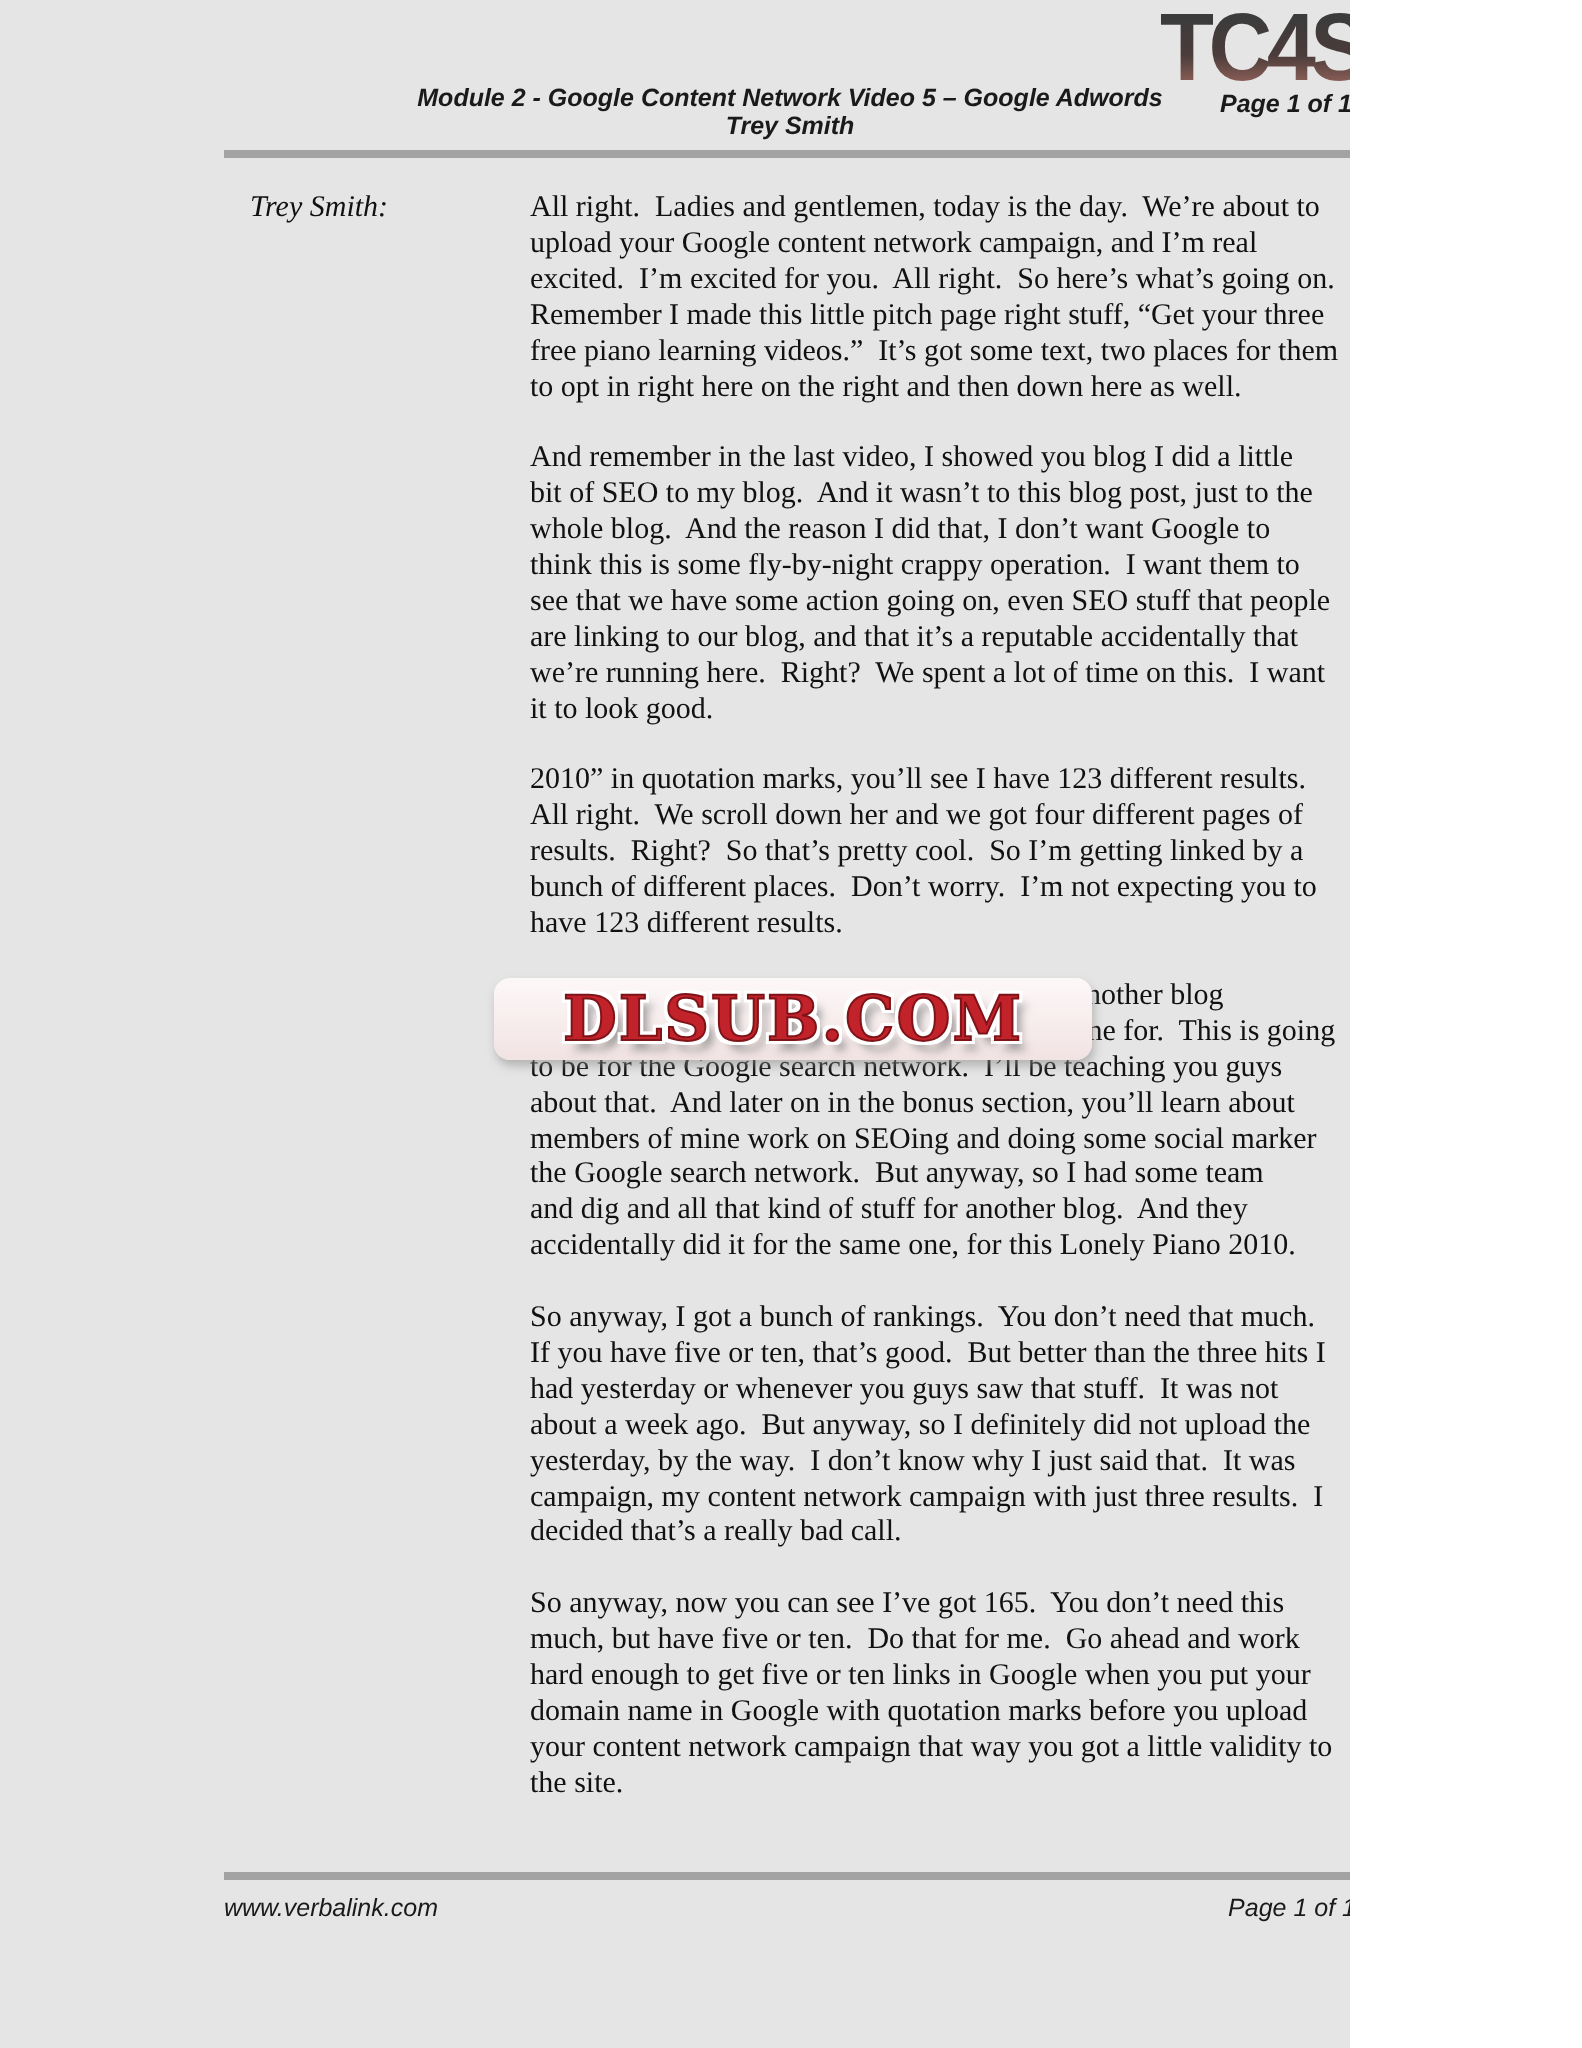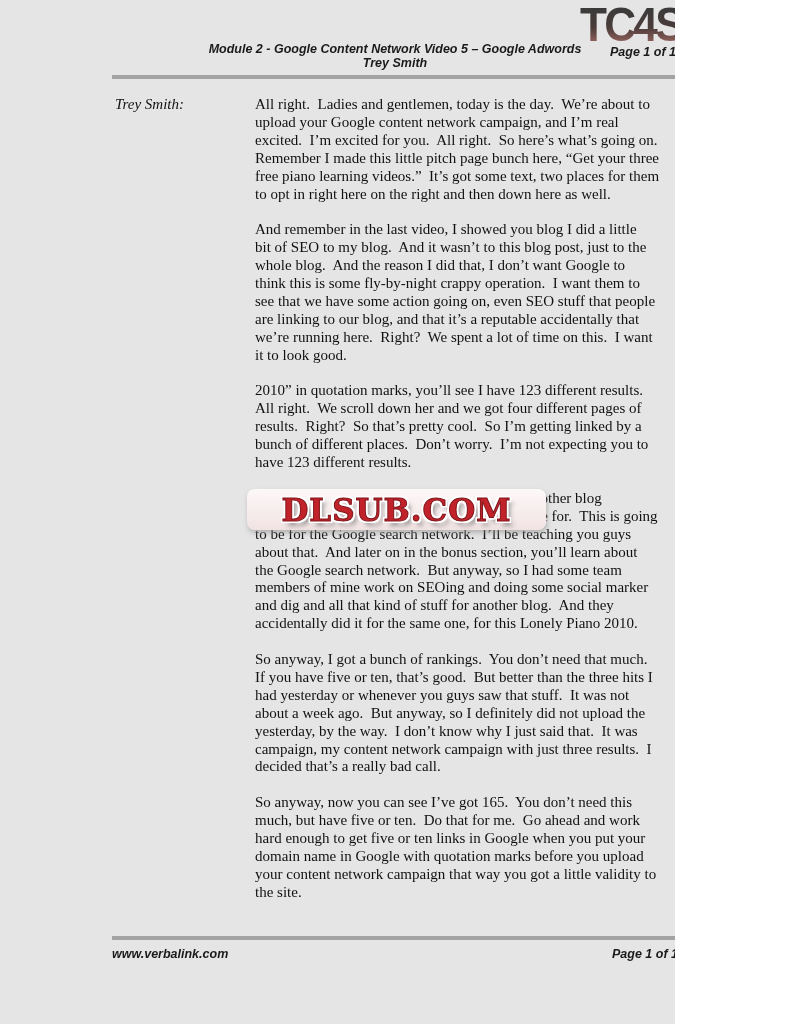--- a/index.html
+++ b/index.html
@@ -54,21 +54,21 @@
   }
   .header-rule {
     margin-top: 5px;
     height: 4px;
     background: #a3a3a3;
   }
 
   
   .body-block {
     position: absolute;
-    left: 115px;
+    left: 125px;
     top: 96px;
     width: 575px;
     font-size: 15px;
     line-height: 17.9px;
   }
   .speaker-label {
     position: absolute;
     left: 0;
     top: 0;
     font-style: italic;
@@ -104,21 +104,21 @@
     white-space: nowrap;
   }
 
   
   .footer-block {
     position: absolute;
     left: 112px;
     top: 936px;
     width: 566px;
     font-family: "Liberation Sans", sans-serif;
-    font-weight: bold;
+    font-weight: normal;
     font-style: italic;
     font-size: 12.5px;
     color: #1a1a1a;
     text-align: center;
   }
   .footer-rule { height: 4px; background: #a3a3a3; }
   .footer-row {
     margin-top: 7px;
     display: flex;
     justify-content: space-between;
@@ -157,21 +157,21 @@
     <div class="header-rule"></div>
   </div>
 
   <div class="body-block">
     <div class="speaker-label">Trey Smith:</div>
     <div class="paragraphs">
         <div class="para">
           <div class="tline">All right.  Ladies and gentlemen, today is the day.  We’re about to</div>
           <div class="tline">upload your Google content network campaign, and I’m real</div>
           <div class="tline">excited.  I’m excited for you.  All right.  So here’s what’s going on.</div>
-          <div class="tline">Remember I made this little pitch page bunch here, “Get your three</div>
+          <div class="tline">Remember I made this little pitch page right stuff, “Get your three</div>
           <div class="tline">free piano learning videos.”  It’s got some text, two places for them</div>
           <div class="tline">to opt in right here on the right and then down here as well.</div>
         </div>
         <div class="para">
           <div class="tline">And remember in the last video, I showed you blog I did a little</div>
           <div class="tline">bit of SEO to my blog.  And it wasn’t to this blog post, just to the</div>
           <div class="tline">whole blog.  And the reason I did that, I don’t want Google to</div>
           <div class="tline">think this is some fly-by-night crappy operation.  I want them to</div>
           <div class="tline">see that we have some action going on, even SEO stuff that people</div>
           <div class="tline">are linking to our blog, and that it’s a reputable accidentally that</div>
@@ -183,22 +183,22 @@
           <div class="tline">All right.  We scroll down her and we got four different pages of</div>
           <div class="tline">results.  Right?  So that’s pretty cool.  So I’m getting linked by a</div>
           <div class="tline">bunch of different places.  Don’t worry.  I’m not expecting you to</div>
           <div class="tline">have 123 different results.</div>
         </div>
         <div class="para">
           <div class="tline" style="padding-left: 278px;">nother blog</div>
           <div class="tline">simultaneously that I need some SEO work done for.  This is going</div>
           <div class="tline">to be for the Google search network.  I’ll be teaching you guys</div>
           <div class="tline">about that.  And later on in the bonus section, you’ll learn about</div>
+          <div class="tline">members of mine work on SEOing and doing some social marker</div>
           <div class="tline">the Google search network.  But anyway, so I had some team</div>
-          <div class="tline">members of mine work on SEOing and doing some social marker</div>
           <div class="tline">and dig and all that kind of stuff for another blog.  And they</div>
           <div class="tline">accidentally did it for the same one, for this Lonely Piano 2010.</div>
         </div>
         <div class="para">
           <div class="tline">So anyway, I got a bunch of rankings.  You don’t need that much.</div>
           <div class="tline">If you have five or ten, that’s good.  But better than the three hits I</div>
           <div class="tline">had yesterday or whenever you guys saw that stuff.  It was not</div>
           <div class="tline">about a week ago.  But anyway, so I definitely did not upload the</div>
           <div class="tline">yesterday, by the way.  I don’t know why I just said that.  It was</div>
           <div class="tline">campaign, my content network campaign with just three results.  I</div>

